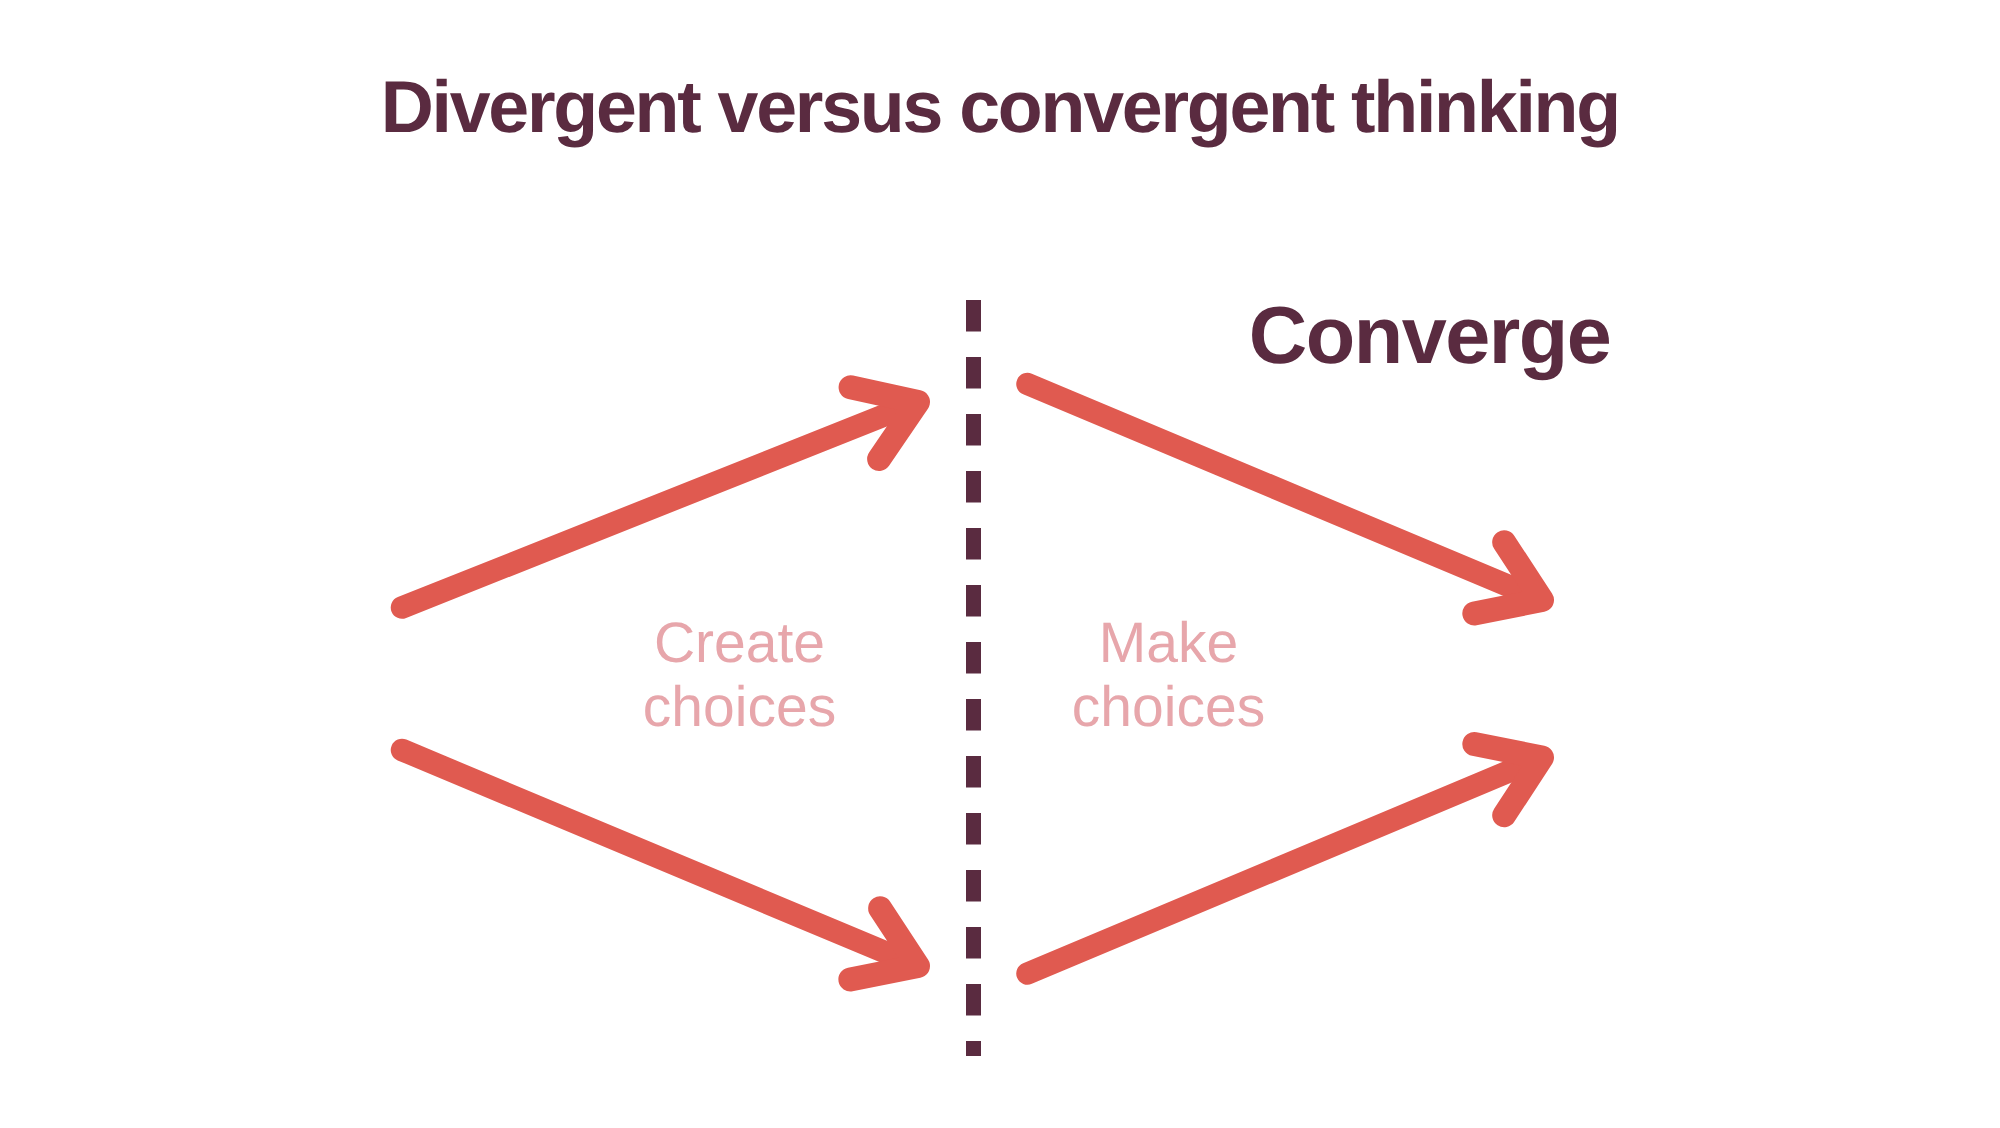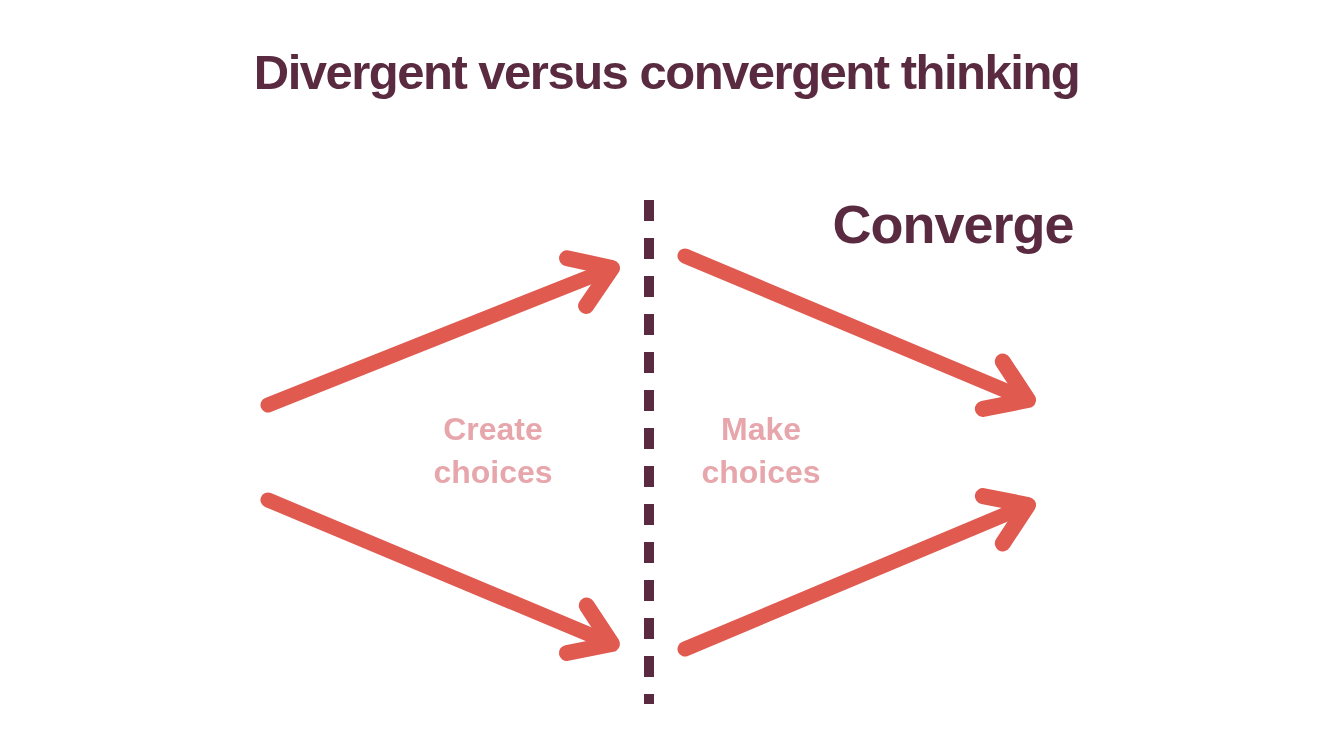--- a/index.html
+++ b/index.html
@@ -37,28 +37,28 @@
     color: var(--maroon, #5A2B40);
     white-space: nowrap;
   }
   .heading.diverge  { left: 347px; top: 212px; }
   .heading.converge { left: 953px; top: 212px; }
   .caption {
     position: absolute;
     transform: translateX(-50%);
     top: 396px;
     text-align: center;
-    font-size: 32px;
-    font-weight: bold;
+    font-size: 38px;
+    font-weight: normal;
     line-height: 43px;
     color: var(--pink, #E7A6AB);
     white-space: nowrap;
   }
   .caption.create { left: 493px; }
-  .caption.make   { left: 761px; }
+  .caption.make   { left: 779px; }
   svg.diagram-canvas {
     position: absolute;
     left: 0;
     top: 0;
     width: 1333px;
     height: 752px;
   }
 </style>
 </head>
 <body>

